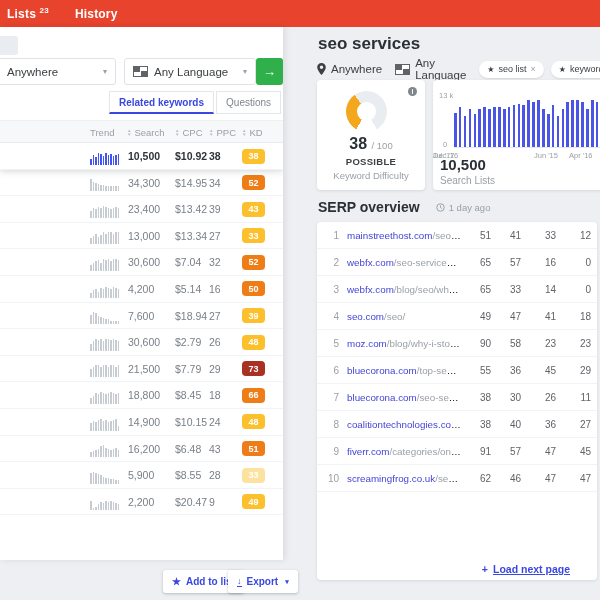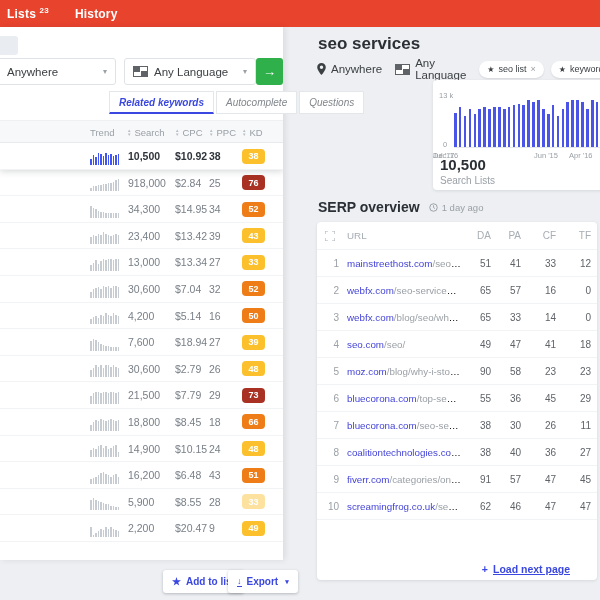--- a/index.html
+++ b/index.html
@@ -19,21 +19,21 @@
   .controls{position:absolute;left:0;top:31px;width:283px;height:27px;}
   .select{position:absolute;top:0;height:27px;background:#fff;border:1px solid #dfe2e6;border-radius:3px;
           display:flex;align-items:center;font-size:11.5px;color:#3c4043;padding:0 8px;box-sizing:border-box;cursor:pointer;}
   .sel-loc{left:-30px;width:146px;padding-left:36px;}
   .sel-lang{left:124px;width:132px;}
   .caret{margin-left:auto;color:#9aa0a6;font-size:8px;}
   .flag-ic{width:13px;height:9px;border:1px solid #5f6368;margin-right:6px;flex:none;
            background:conic-gradient(#fff 90deg,#5f6368 90deg 180deg,#fff 180deg 270deg,#5f6368 270deg);}
   .go-btn{position:absolute;left:256px;top:0;width:27px;height:27px;background:#2fb04a;border-radius:3px;
           color:#fff;display:flex;align-items:center;justify-content:center;font-size:13px;cursor:pointer;}
-  .tabs{position:absolute;left:107px;top:64px;height:23px;display:flex;font-style:italic;}
+  .tabs{position:absolute;left:107px;top:64px;height:23px;display:flex;}
   .tab{background:#fff;border:1px solid #e4e7ea;font-size:10px;color:#80868b;display:flex;align-items:center;
        padding:0 9px;margin-left:2px;box-sizing:border-box;cursor:pointer;white-space:nowrap;}
   .tab.active{color:#3a47e0;font-weight:700;border-bottom:2px solid #3a47e0;}
 
   .thead{position:absolute;left:0;top:93px;width:283px;height:23px;background:#f7f8fa;
          border-top:1px solid #eef0f2;border-bottom:1px solid #e8ebee;box-sizing:border-box;
          font-size:9.5px;color:#9aa0a6;}
   .th{position:absolute;top:6px;display:flex;align-items:center;gap:3px;cursor:pointer;}
   .th.t-trend{left:90px;cursor:default;}
   .th.t-search{left:127px;}.th.t-cpc{left:175px;}.th.t-ppc{left:209px;}.th.t-kd{left:242px;}
@@ -90,21 +90,21 @@
   .y-bot{position:absolute;left:10px;top:60px;font-size:7.5px;color:#9aa0a6;}
   .vchart{position:absolute;left:21px;top:20px;width:152px;height:47px;display:flex;align-items:flex-end;gap:2.3px;
           border-bottom:1px solid #e3e6ea;box-sizing:content-box;}
   .vchart i{width:2.6px;background:#4a55e8;display:block;}
   .xlab{position:absolute;top:71px;font-size:7.5px;color:#9aa0a6;}
   .xlab:nth-of-type(1){left:26px;}.xlab:nth-of-type(2){left:64px;}
   .xlab:nth-of-type(3){left:101px;}.xlab:nth-of-type(4){left:136px;}
   .vol-value{position:absolute;left:7px;top:76px;font-size:15px;font-weight:700;color:#2b3036;}
   .vol-label{position:absolute;left:7px;top:95px;font-size:10px;color:#9aa0a6;}
 
-  .serp-head{position:absolute;left:318px;top:199px;display:flex;align-items:center;gap:9px;}
+  .serp-head{position:absolute;left:318px;top:199px;display:flex;align-items:center;gap:16px;}
   .serp-title{font-size:14px;font-weight:700;color:#2b3036;}
   .serp-updated{font-size:9.5px;color:#9aa0a6;display:flex;align-items:center;gap:4px;}
 
   #serp-card{left:317px;top:222px;width:280px;height:358px;}
   .srow{display:flex;align-items:center;height:27px;border-bottom:1px solid #f1f3f5;
         padding:0 6px 0 8px;box-sizing:border-box;font-size:10px;}
   .srow.shead{height:28px;color:#a6adb4;cursor:default;}
   .srow .rank{width:14px;text-align:right;color:#9aa0a6;margin-right:8px;flex:none;}
   .srow .url{flex:1;min-width:0;white-space:nowrap;overflow:hidden;text-overflow:ellipsis;font-size:9.8px;cursor:pointer;}
   .url .domain{color:#4444d8;}
@@ -140,21 +140,20 @@
         <span>Any Language</span>
         <span class="caret">▾</span>
       </div>
       <div class="go-btn">
         <span>→</span>
       </div>
     </div>
 
     <div class="tabs">
       <div class="tab active">Related keywords</div>
-      <div class="tab">Autocomplete</div>
       <div class="tab">Questions</div>
     </div>
 
     <div class="thead">
       <span class="th t-trend">
           <span>Trend</span>
         </span>
       <span class="th t-search">
           <span class="sort">
             <i>▲</i>
@@ -198,40 +197,20 @@
             <i style="height: 9.6px;"></i>
             <i style="height: 10.8px;"></i>
             <i style="height: 8.4px;"></i>
             <i style="height: 9.6px;"></i>
             <i style="height: 10.8px;"></i>
           </span>
           <span class="kcell c-search">10,500</span>
           <span class="kcell c-cpc">$10.92</span>
           <span class="kcell c-ppc">38</span>
           <span class="badge yellow">38</span>
-        </div>
-        <div class="krow">
-          <span class="spark">
-            <i style="height: 3.6px;"></i>
-            <i style="height: 4.8px;"></i>
-            <i style="height: 4.8px;"></i>
-            <i style="height: 6px;"></i>
-            <i style="height: 6px;"></i>
-            <i style="height: 7.2px;"></i>
-            <i style="height: 7.2px;"></i>
-            <i style="height: 8.4px;"></i>
-            <i style="height: 8.4px;"></i>
-            <i style="height: 9.6px;"></i>
-            <i style="height: 10.8px;"></i>
-            <i style="height: 12px;"></i>
-          </span>
-          <span class="kcell c-search">918,000</span>
-          <span class="kcell c-cpc">$2.84</span>
-          <span class="kcell c-ppc">25</span>
-          <span class="badge darkred">76</span>
         </div>
         <div class="krow">
           <span class="spark">
             <i style="height: 12px;"></i>
             <i style="height: 9.6px;"></i>
             <i style="height: 8.4px;"></i>
             <i style="height: 7.2px;"></i>
             <i style="height: 6px;"></i>
             <i style="height: 6px;"></i>
             <i style="height: 4.8px;"></i>
@@ -518,20 +497,27 @@
       <span>seo list</span>
       <span class="x">×</span>
     </span>
     <span class="chip">
       <span class="star">★</span>
       <span>keywords</span>
 
     </span>
   </div>
 
+  <div class="card" id="card-kd">
+    <div class="info-i">i</div>
+    <div class="donut"></div>
+    <div class="kd-score"><span>38</span> <span class="outof">/ 100</span></div>
+    <div class="kd-status">POSSIBLE</div>
+    <div class="kd-label">Keyword Difficulty</div>
+  </div>
 
   <div class="card" id="card-vol">
     <span class="y-top">13 k</span>
     <span class="y-bot">0</span>
     <div class="vchart" id="vol-chart">
         <i style="height: 34px;"></i>
         <i style="height: 40px;"></i>
         <i style="height: 31px;"></i>
         <i style="height: 38px;"></i>
         <i style="height: 33px;"></i>
@@ -574,32 +560,20 @@
     <span class="serp-updated">
       <svg width="9" height="9" viewBox="0 0 12 12">
           <circle cx="6" cy="6" r="5" fill="none" stroke="#9aa0a6" stroke-width="1.3"></circle>
           <path d="M6 3v3l2 1.4" fill="none" stroke="#9aa0a6" stroke-width="1.2"></path>
         </svg>
       <span>1 day ago</span>
     </span>
   </div>
 
   <div class="card" id="serp-card">
-    <div class="srow shead">
-      <span class="corner-ic">
-        <svg width="10" height="10" viewBox="0 0 10 10">
-            <path d="M0 3V0h3M7 0h3v3M10 7v3H7M3 10H0V7" fill="none" stroke="#b0b6bc" stroke-width="1.2"></path>
-          </svg>
-      </span>
-      <span class="url hlab">URL</span>
-      <span class="num hlab">DA</span>
-      <span class="num hlab">PA</span>
-      <span class="num w35 hlab">CF</span>
-      <span class="num w35 hlab">TF</span>
-    </div>
     <div id="serp-rows">
         <div class="srow">
           <span class="rank">1</span>
           <span class="url"><span class="domain">mainstreethost.com</span><span class="path">/seo-services/</span></span>
           <span class="num ">51</span>
           <span class="num ">41</span>
           <span class="num w35">33</span>
           <span class="num w35">12</span>
         </div>
         <div class="srow">

